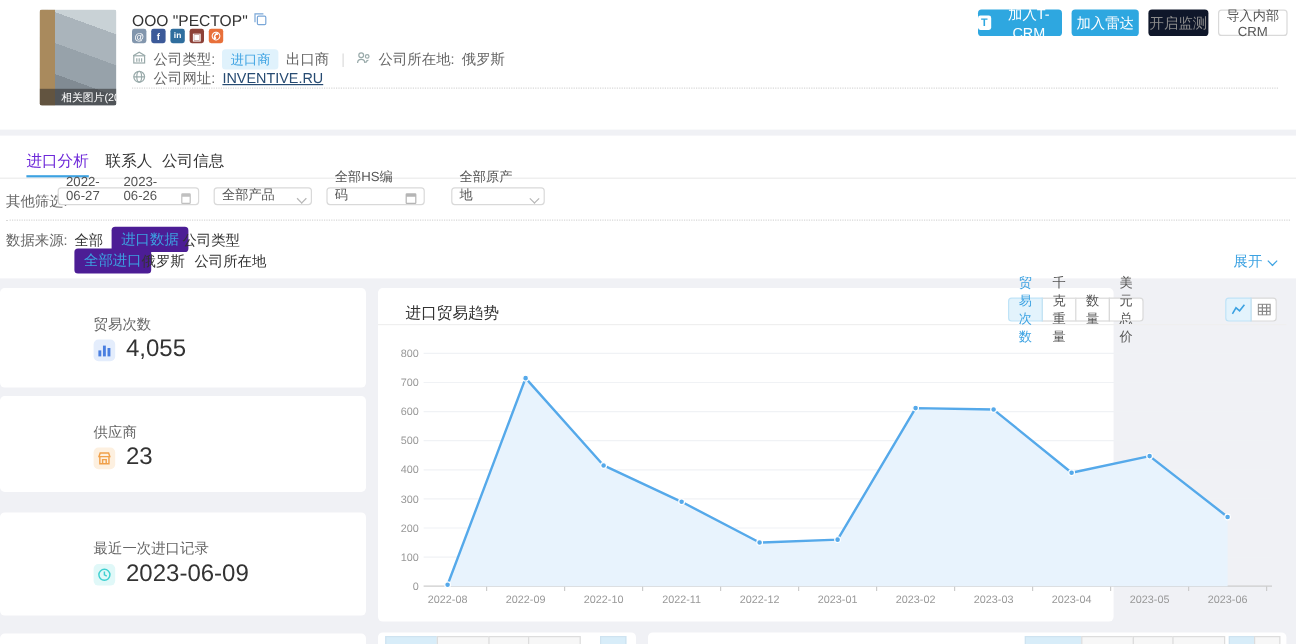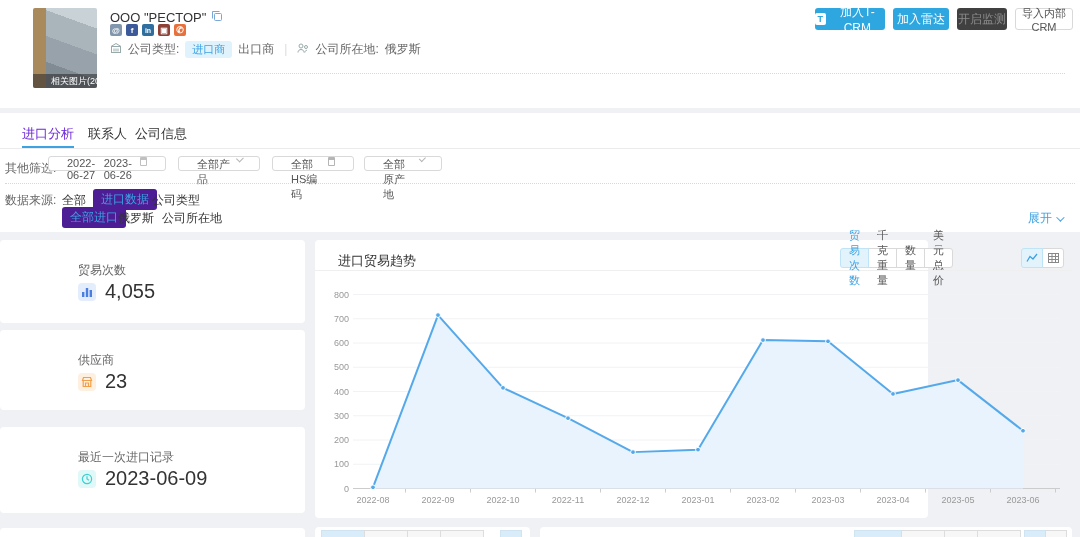--- a/index.html
+++ b/index.html
@@ -30,34 +30,34 @@
   .plain-opt { color:#666; font-size:12px; }
   .vert-sep { color:#dcdcdc; padding:0 4px; }
   .site-link { color:#274b72; text-decoration:underline; cursor:pointer; }
   .dotted { border-top:1px dotted #d8d8d8; height:0; }
   .similar-sel { left:110px; top:79px; width:116px; height:20px; border:1px solid #d9d9d9; border-radius:3px;
     display:flex; align-items:center; justify-content:space-between; padding:0 6px; font-size:11px; color:#666; cursor:pointer; background:#fff; }
   .win-icon { width:10px; height:9px; border:1px solid #b5b5b5; border-top-width:3px; border-radius:1px; }
   .hbtn { position:absolute; top:8px; height:22px; border-radius:3px; font-size:12px; border:none; cursor:pointer;
     display:flex; align-items:center; justify-content:center; gap:4px; font-family:"Liberation Sans",sans-serif; }
   .hbtn-blue { background:#2ea7e0; color:#fff; }
-  .hbtn-gray { background:#404040; color:#8c8c8c; }
+  .hbtn-gray { background:#0f172a; color:#8c8c8c; }
   .hbtn-white { background:#fff; color:#555; border:1px solid #d9d9d9; }
   .tcrm-ic { width:12px; height:12px; background:#fff; border-radius:2px; color:#2ea7e0; font-size:9px; font-weight:bold;
     display:flex; align-items:center; justify-content:center; }
 
   
   .tabs-panel { left:0; top:113px; width:1080px; height:119px; }
   .tab { position:absolute; top:12px; font-size:13px; color:#333; cursor:pointer; }
   .tab.active { color:#6d28d9; }
   .tab-underline { position:absolute; top:33px; height:2px; background:#3ca2e2; }
   .tab-border { position:absolute; left:0; top:35px; width:1080px; height:1px; background:#ebebeb; }
   .f-label { position:absolute; font-size:12px; color:#666; }
   .f-box { position:absolute; top:43px; height:15px; border:1px solid #d9d9d9; border-radius:3px; background:#fff;
-    display:flex; align-items:flex-start; justify-content:space-between; padding:0 18px; font-size:11px; color:#555; cursor:pointer; gap:4px; }
+    display:flex; align-items:flex-end; justify-content:space-between; padding:0 6px; font-size:11px; color:#555; cursor:pointer; gap:4px; }
   .chev { width:6px; height:6px; border-right:1px solid #b5b5b5; border-bottom:1px solid #b5b5b5; transform:rotate(45deg) translateY(-2px); }
   .chev-blue { border-color:#3ca2e2; }
   .cal-icon { width:10px; height:9px; border:1px solid #c0c0c0; border-top-width:3px; border-radius:1px; }
   .src-item { position:absolute; font-size:12px; color:#333; cursor:pointer; }
   .src-active { background:#4c1d95; color:#3ca2e2; padding:2px 8px; border-radius:3px; }
   .expand { position:absolute; color:#3ca2e2; cursor:pointer; display:flex; align-items:center; gap:4px; font-size:12px; }
 
   
   .stat-label { position:absolute; left:78px; top:22px; font-size:12px; color:#666; }
   .stat-row { position:absolute; left:78px; top:40px; display:flex; align-items:center; gap:9px; }
@@ -131,20 +131,31 @@
             <circle cx="4" cy="4" r="2" fill="none" stroke="#9aa" stroke-width="1"></circle>
             <path d="M1 10.5c0-2 1.5-3 3-3s3 1 3 3" fill="none" stroke="#9aa" stroke-width="1"></path>
             <circle cx="9" cy="5" r="1.5" fill="none" stroke="#9aa" stroke-width="1"></circle>
             <path d="M7.8 10.5c.2-1.5 1-2.2 2.2-2.2" fill="none" stroke="#9aa" stroke-width="1"></path>
           </svg>
       </span>
       <span>公司所在地:</span>
       <span style="color:#666;">俄罗斯</span>
     </div>
 
+    <div class="abs info-row" style="top:57px;">
+      <span class="icon-svg">
+        <svg width="12" height="12" viewBox="0 0 12 12">
+            <circle cx="6" cy="6" r="4.5" fill="none" stroke="#9aa" stroke-width="1"></circle>
+            <ellipse cx="6" cy="6" rx="2" ry="4.5" fill="none" stroke="#9aa" stroke-width="1"></ellipse>
+            <path d="M1.5 6h9" stroke="#9aa" stroke-width="1"></path>
+          </svg>
+      </span>
+      <span>公司网址:</span>
+      <span class="site-link">INVENTIVE.RU</span>
+    </div>
 
     <div class="abs dotted" style="left:110px; top:73px; width:955px;"></div>
 
 
     <button class="hbtn hbtn-blue" style="left:815px; width:70px;">
       <span class="tcrm-ic">T</span>
       <span>加入T-CRM</span>
     </button>
     <button class="hbtn hbtn-blue" style="left:893px; width:56px;">
       <span>加入雷达</span>
@@ -171,21 +182,21 @@
       <span class="cal-icon"></span>
     </div>
     <div class="f-box" style="left:178px; width:82px;">
       <span>全部产品</span>
       <span class="chev"></span>
     </div>
     <div class="f-box" style="left:272px; width:82px;">
       <span>全部HS编码</span>
       <span class="win-icon"></span>
     </div>
-    <div class="f-box" style="left:364px; width:78px;">
+    <div class="f-box" style="left:376px; width:78px;">
       <span>全部原产地</span>
       <span class="chev"></span>
     </div>
 
     <div class="abs dotted" style="left:5px; top:70px; width:1070px;"></div>
 
     <span class="f-label" style="left:5px; top:79px;">数据来源:</span>
     <span class="src-item" style="left:62px; top:79px;">全部</span>
     <span class="src-item src-active" style="left:93px; top:76px;">进口数据</span>
     <span class="src-item" style="left:152px; top:79px;">公司类型</span>

